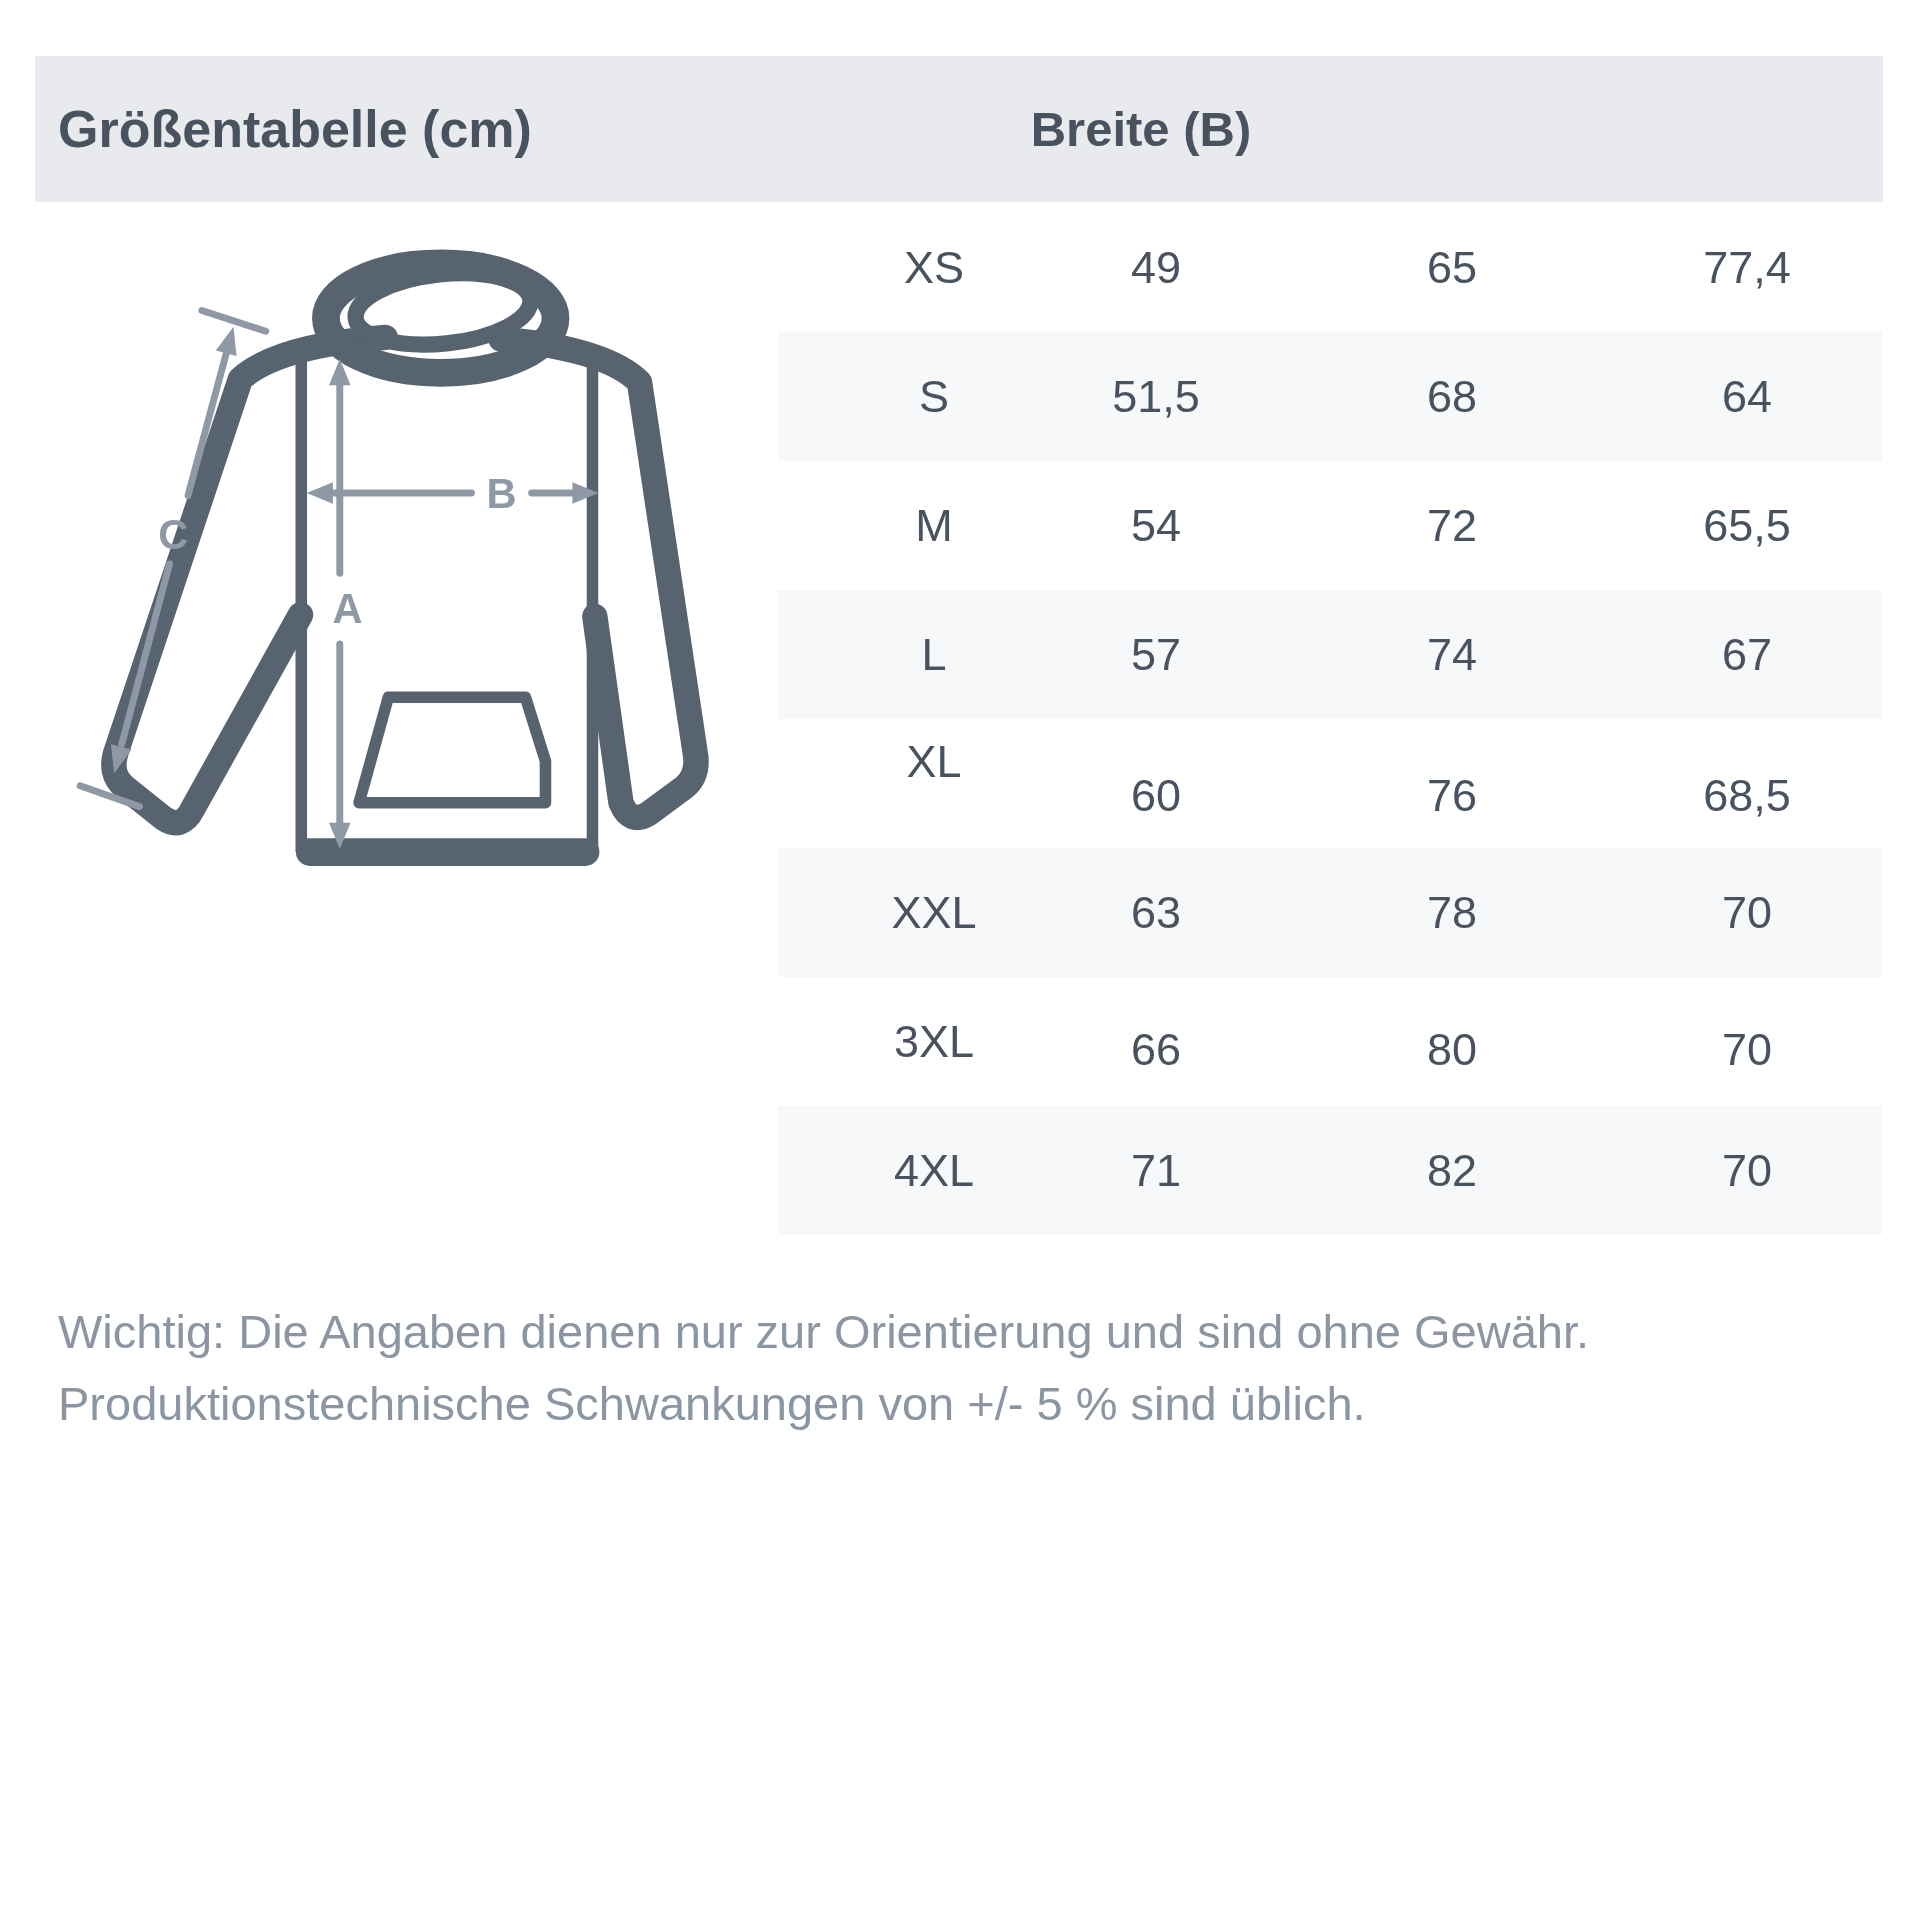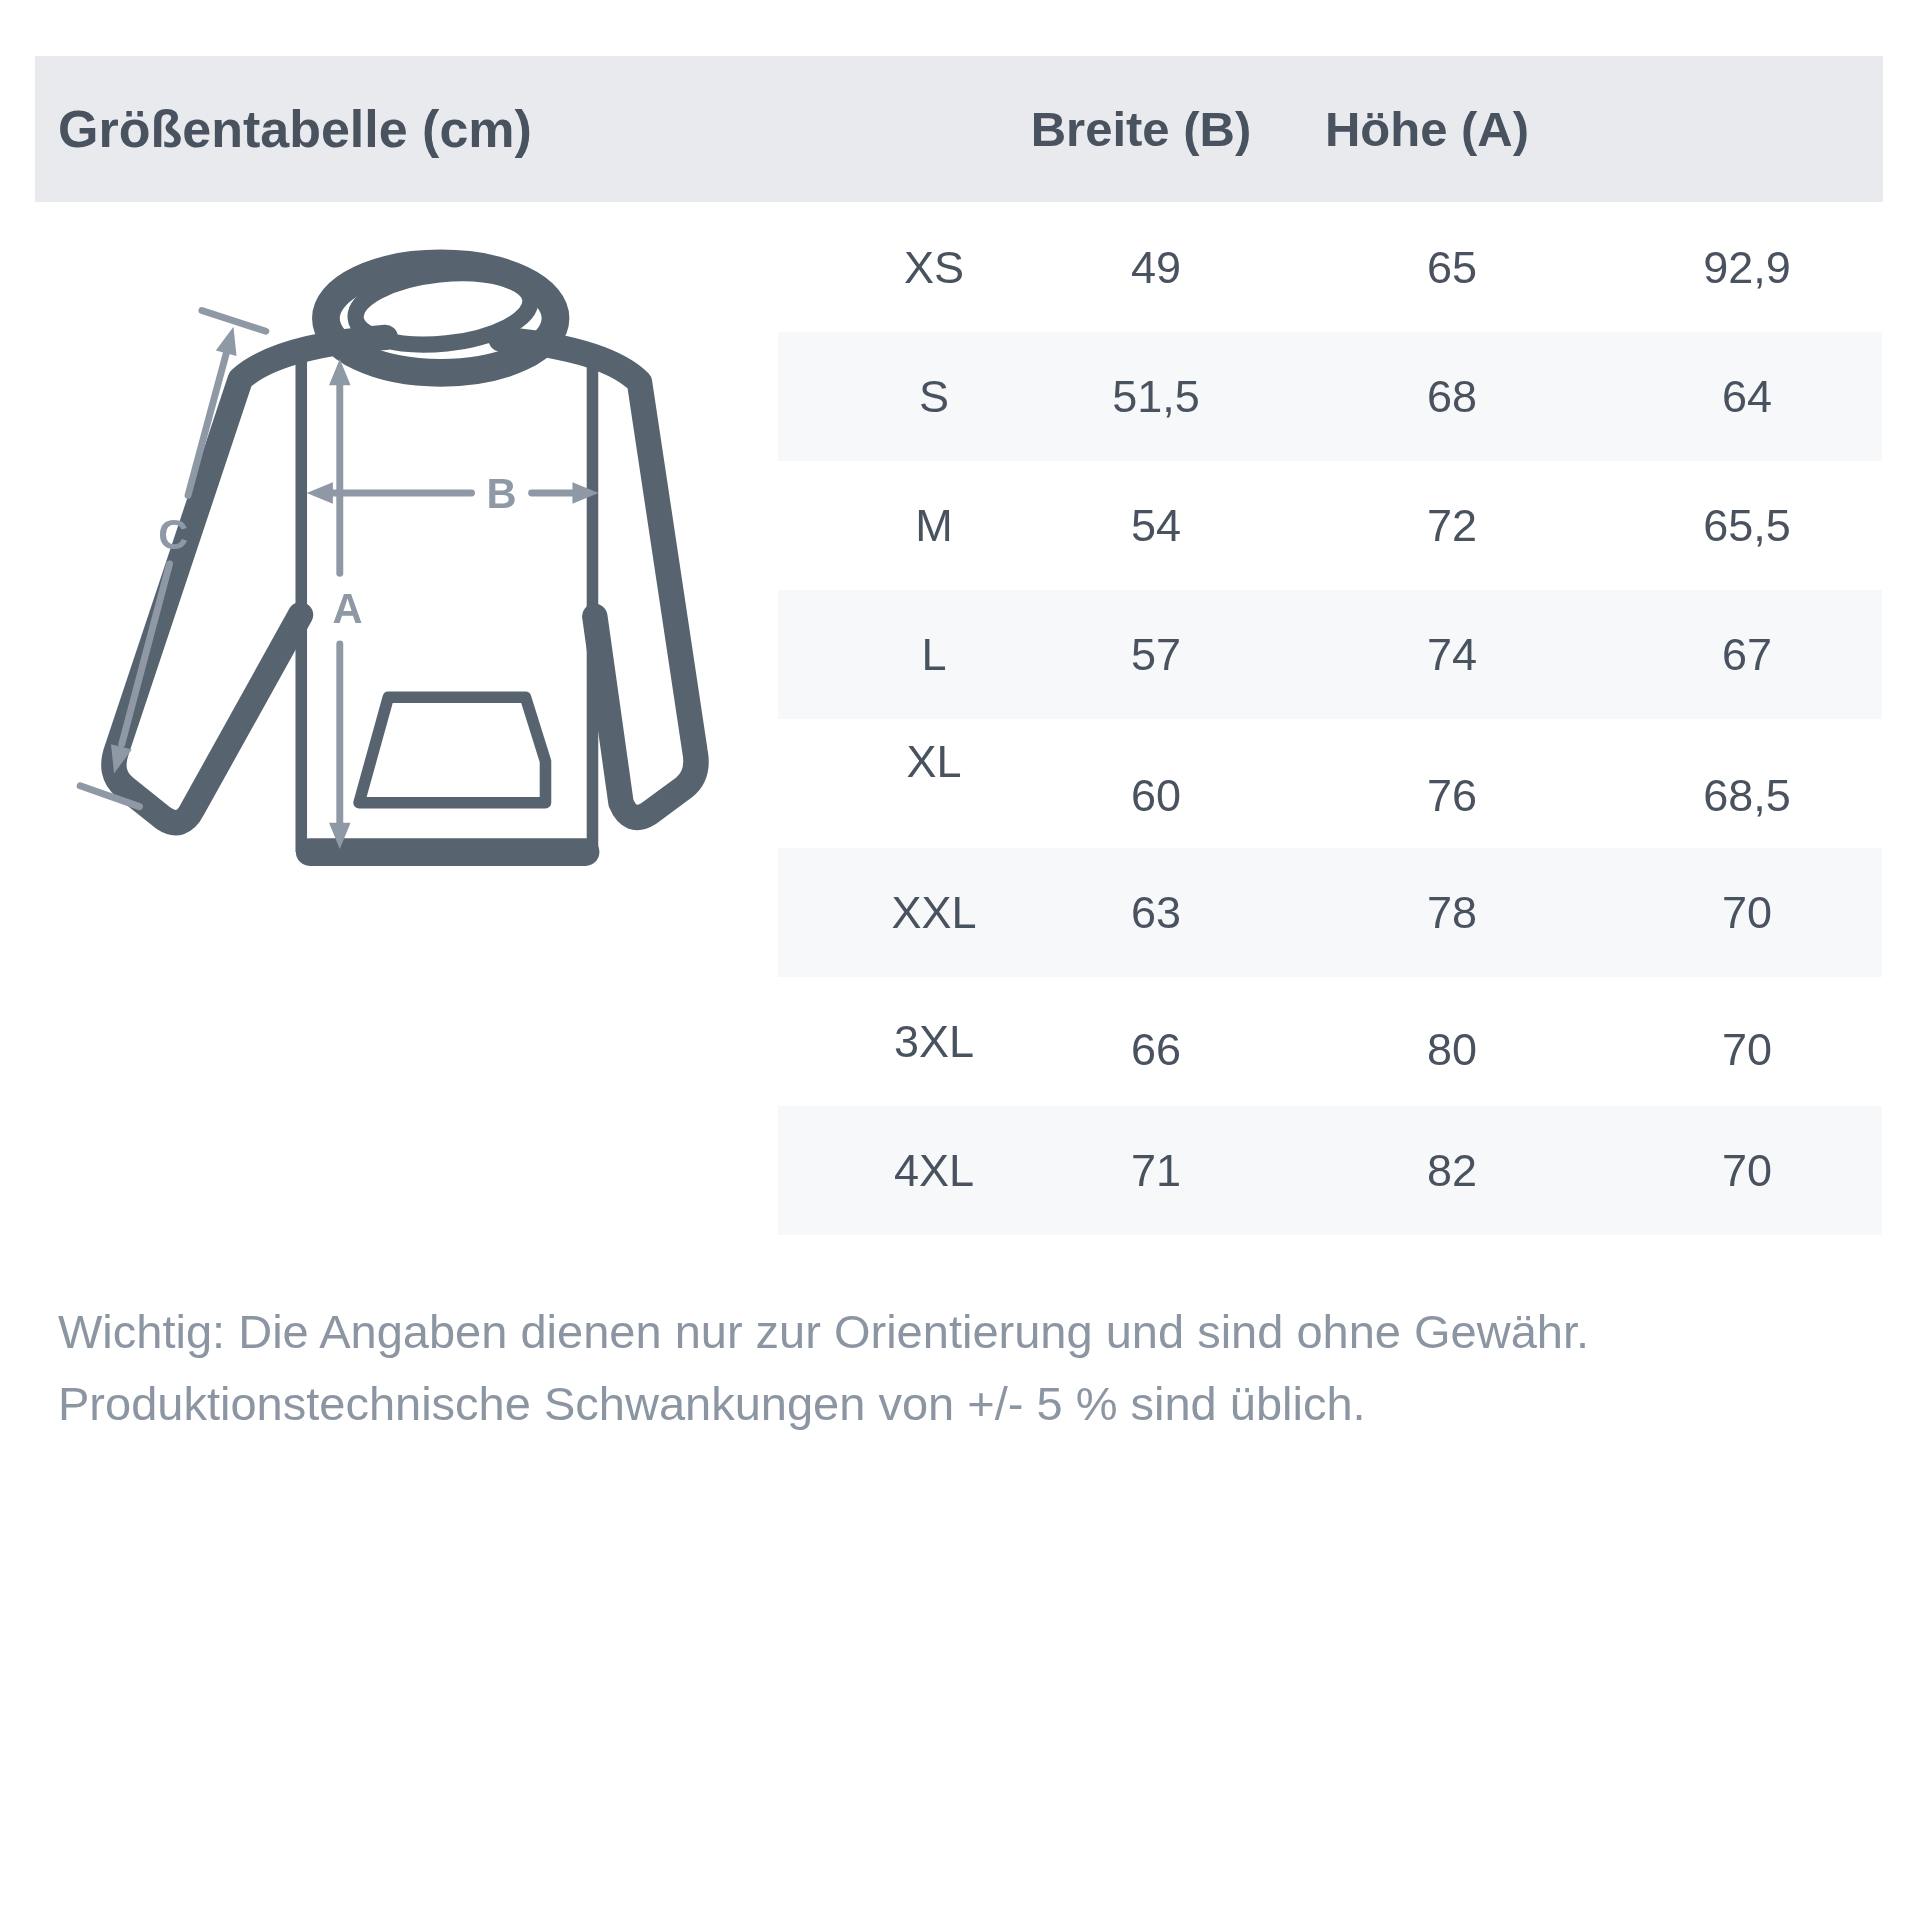--- a/index.html
+++ b/index.html
@@ -58,21 +58,20 @@
     font-size:47px;line-height:72px;color:var(--text-muted);
   }
   .note b{font-weight:normal;color:var(--text-muted);}
 </style>
 </head>
 <body>
 
 <div class="chart-header">
   <span class="chart-title">Größentabelle (cm)</span>
   <span class="col-header col-h-0">Breite (B)</span>
-  <span class="col-header col-h-1">Höhe (A)</span>
 </div>
 
 <svg class="diagram" viewBox="0 0 1050 1250" xmlns="http://www.w3.org/2000/svg">
   <g fill="none" stroke="#57636E">
 
     <path d="M 391,452 L 391,1106" stroke-width="15"></path>
     <path d="M 769,458 L 769,1106" stroke-width="15"></path>
 
     <path d="M 402,1106 L 760,1106" stroke-width="36" stroke-linecap="round"></path>
 
@@ -111,21 +110,21 @@
     <text x="651" y="660">B</text>
     <text x="225" y="713">C</text>
   </g>
 </svg>
 
 <div class="size-table">
     <div class="trow">
       <span class="cell c0 size-label">XS</span>
       <span class="cell c1 val">49</span>
       <span class="cell c2 val">65</span>
-      <span class="cell c3 val">92,9</span>
+      <span class="cell c3 val">77,4</span>
     </div>
     <div class="trow alt">
       <span class="cell c0 size-label">S</span>
       <span class="cell c1 val">51,5</span>
       <span class="cell c2 val">68</span>
       <span class="cell c3 val">64</span>
     </div>
     <div class="trow">
       <span class="cell c0 size-label">M</span>
       <span class="cell c1 val">54</span>

